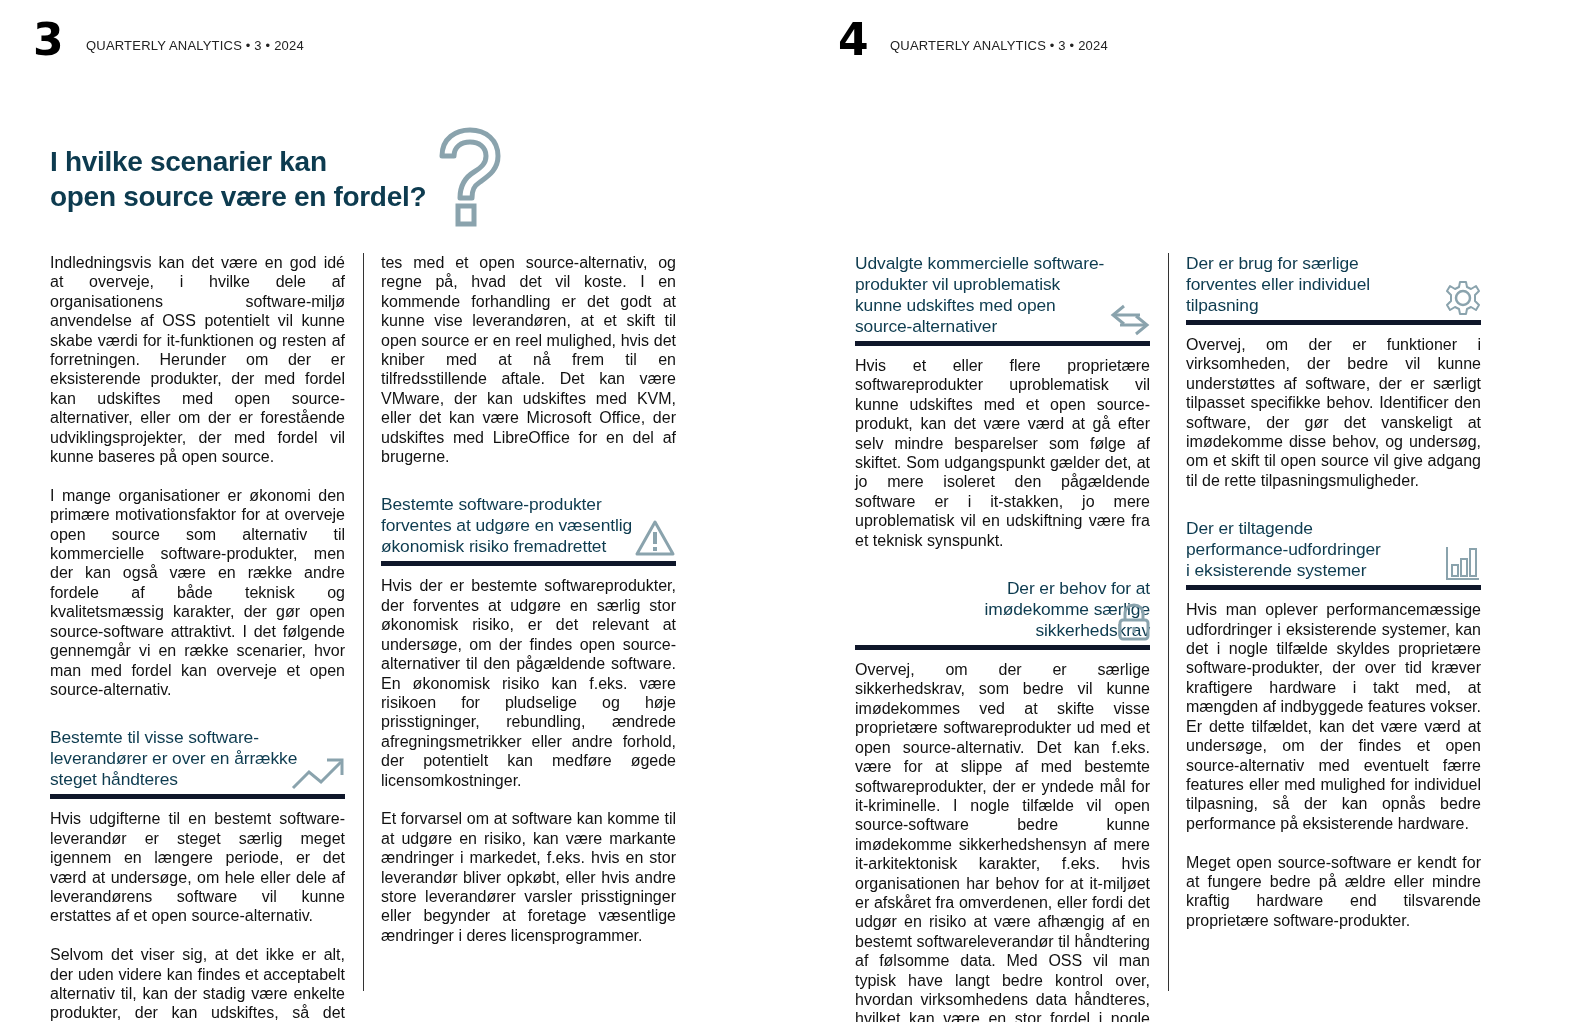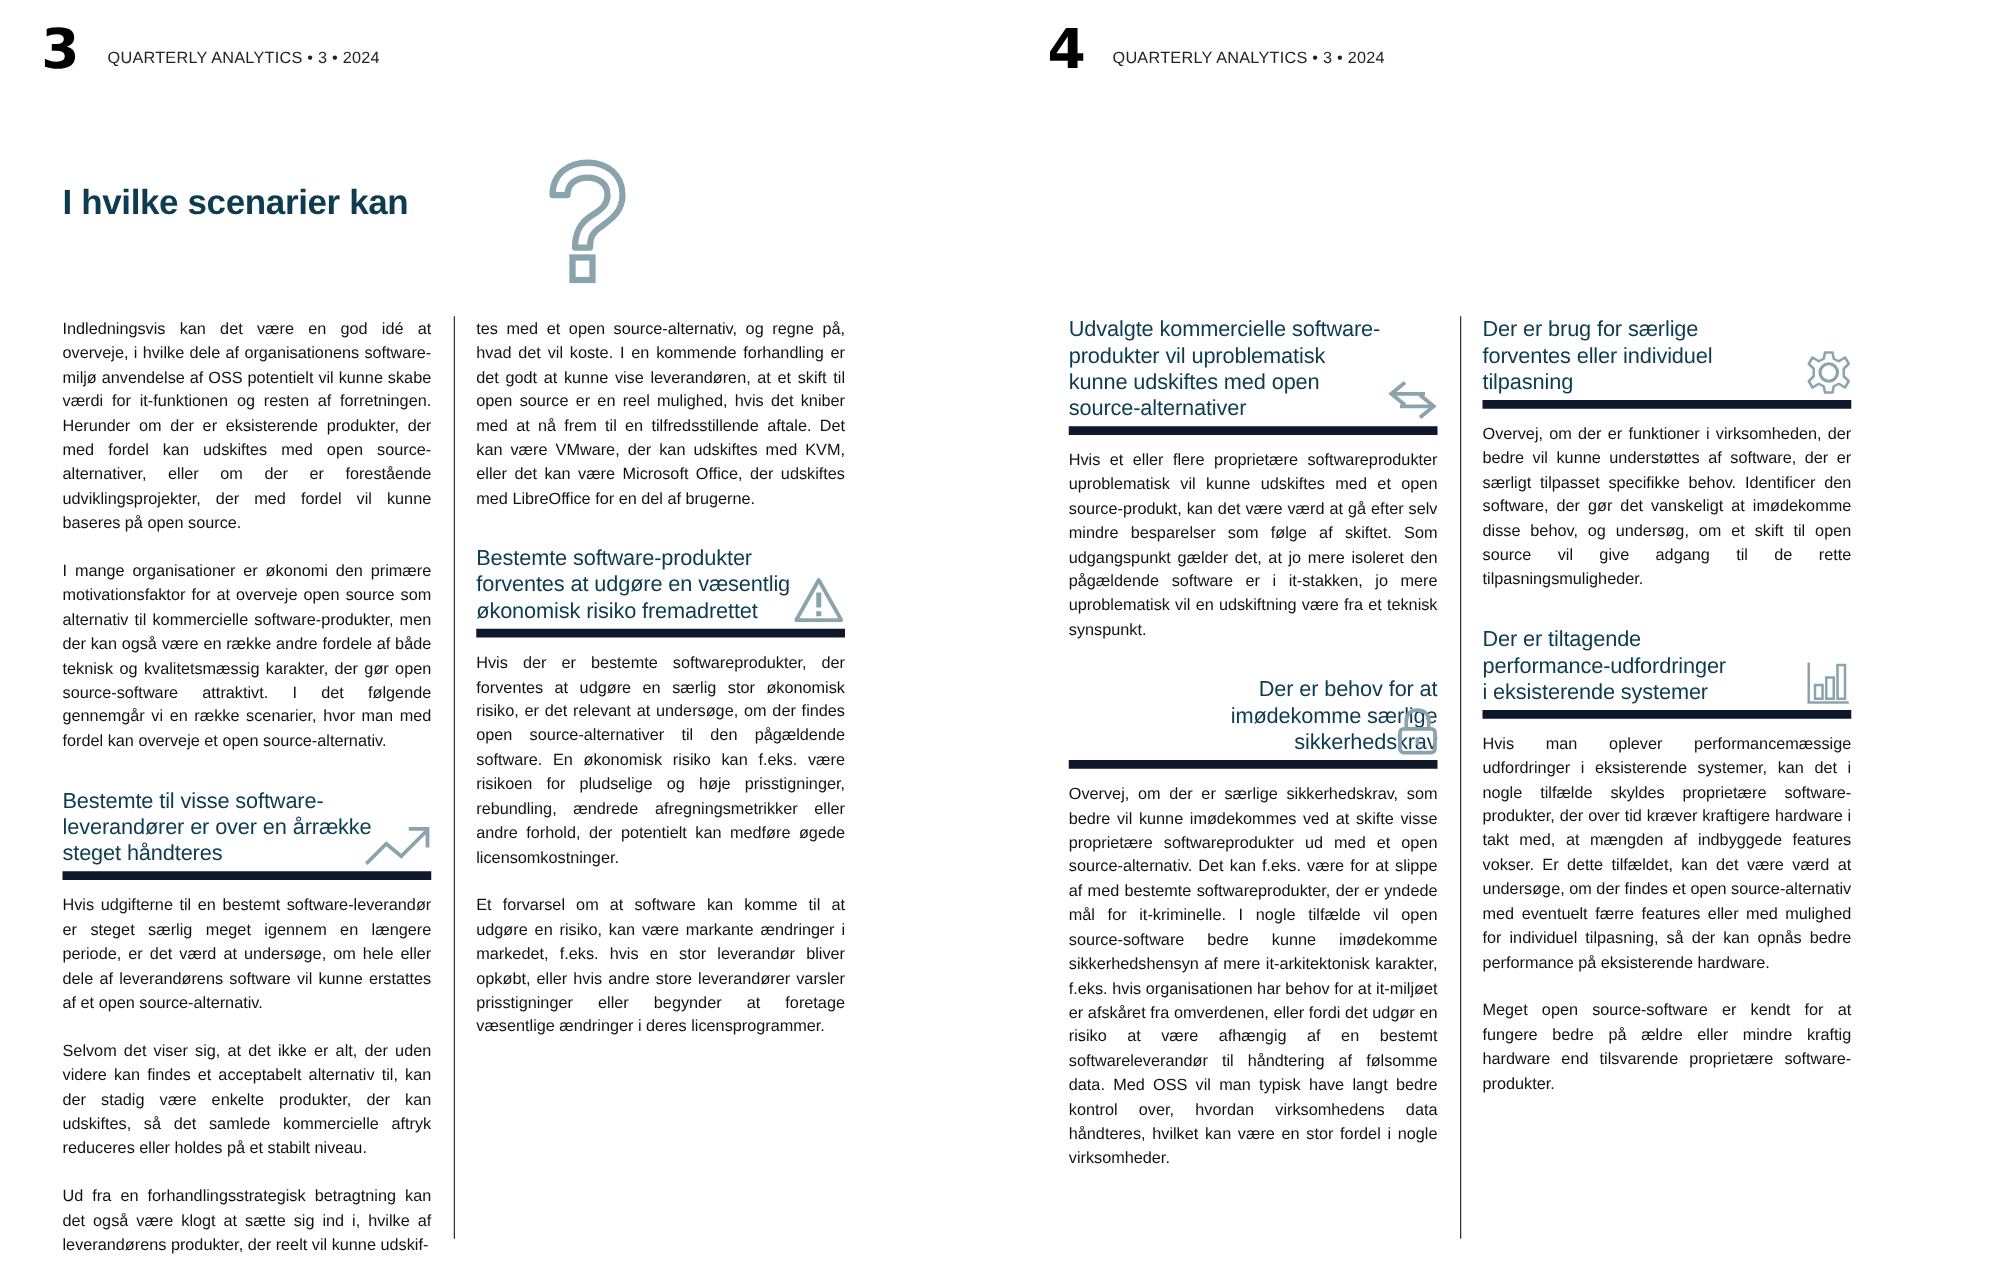--- a/index.html
+++ b/index.html
@@ -17,37 +17,38 @@
   .page-right .folio { left: 43px; }
   .page-right .running-head { left: 95px; }
 
   .main-title { position: absolute; left: 50px; top: 144px; font-size: 28px; line-height: 35px; color: #0d3b4f; font-weight: 400; letter-spacing: -0.3px; }
   .main-title span { display: block; font-weight: bold; }
   .question-icon { position: absolute; left: 434px; top: 126px; width: 72px; height: 104px; }
 
   .col { position: absolute; top: 253px; width: 300px; }
   .col-divider { position: absolute; width: 1px; background: #333; top: 253px; height: 738px; }
 
-  p.body { font-size: 13px; line-height: 19.4px; text-align: justify; color: #111; margin-bottom: 19.4px; hyphens: manual; }
+  p.body { font-size: 16px; line-height: 19.4px; text-align: justify; color: #111; margin-bottom: 19.4px; hyphens: manual; }
 
-  .section-head { position: relative; margin-top: 10px; padding-bottom: 4px; border-bottom: 7px solid #0f172a; margin-bottom: 10px; }
+  .section-head { position: relative; margin-top: 10px; padding-bottom: 4px; border-bottom: 5px solid #0f172a; margin-bottom: 10px; }
   .section-head h2 { font-size: 17.4px; line-height: 21px; font-weight: 400; color: #0d3b4f; letter-spacing: -0.1px; }
   .section-head h2 span { display: block; }
   .section-icon { position: absolute; right: 0; bottom: 4px; }
   .col-first-head { margin-top: 0; }
 </style>
 </head>
 <body>
 
 <div class="page page-left">
   <div class="folio">3</div>
   <div class="running-head">QUARTERLY ANALYTICS • 3 • 2024</div>
 
   <h1 class="main-title">
     <span>I hvilke scenarier kan</span>
+    <span>open source være en fordel?</span>
   </h1>
   <svg class="question-icon" viewBox="0 0 72 104">
     <path d="M8 30 C8 12 22 4 36 4 C52 4 64 14 64 30 C64 44 54 50 46 56 C40 60 38 64 38 72 L26 72 C26 60 30 52 40 46 C48 41 52 37 52 30 C52 21 45 16 36 16 C27 16 20 21 20 30 Z" fill="none" stroke="#8aa3ad" stroke-width="5" stroke-linejoin="round"></path>
     <rect x="24" y="80" width="16" height="18" fill="none" stroke="#8aa3ad" stroke-width="5"></rect>
   </svg>
 
   <div class="col" style="left:50px; width:295px;">
     <p class="body">Indledningsvis kan det være en god idé at overveje, i hvilke dele af organisationens software-miljø anvendelse af OSS potentielt vil kunne skabe værdi for it-funktionen og resten af forretningen. Herunder om der er eksisterende produkter, der med fordel kan udskiftes med open source-alternativer, eller om der er forestående udviklingsprojekter, der med fordel vil kunne baseres på open source.</p>
     <p class="body">I mange organisationer er økonomi den primære motivationsfaktor for at overveje open source som alternativ til kommercielle software-produkter, men der kan også være en række andre fordele af både teknisk og kvalitetsmæssig karakter, der gør open source-software attraktivt. I det følgende gennemgår vi en række scenarier, hvor man med fordel kan overveje et open source-alternativ.</p>
     <div class="section-head" style="margin-top:28px;">

